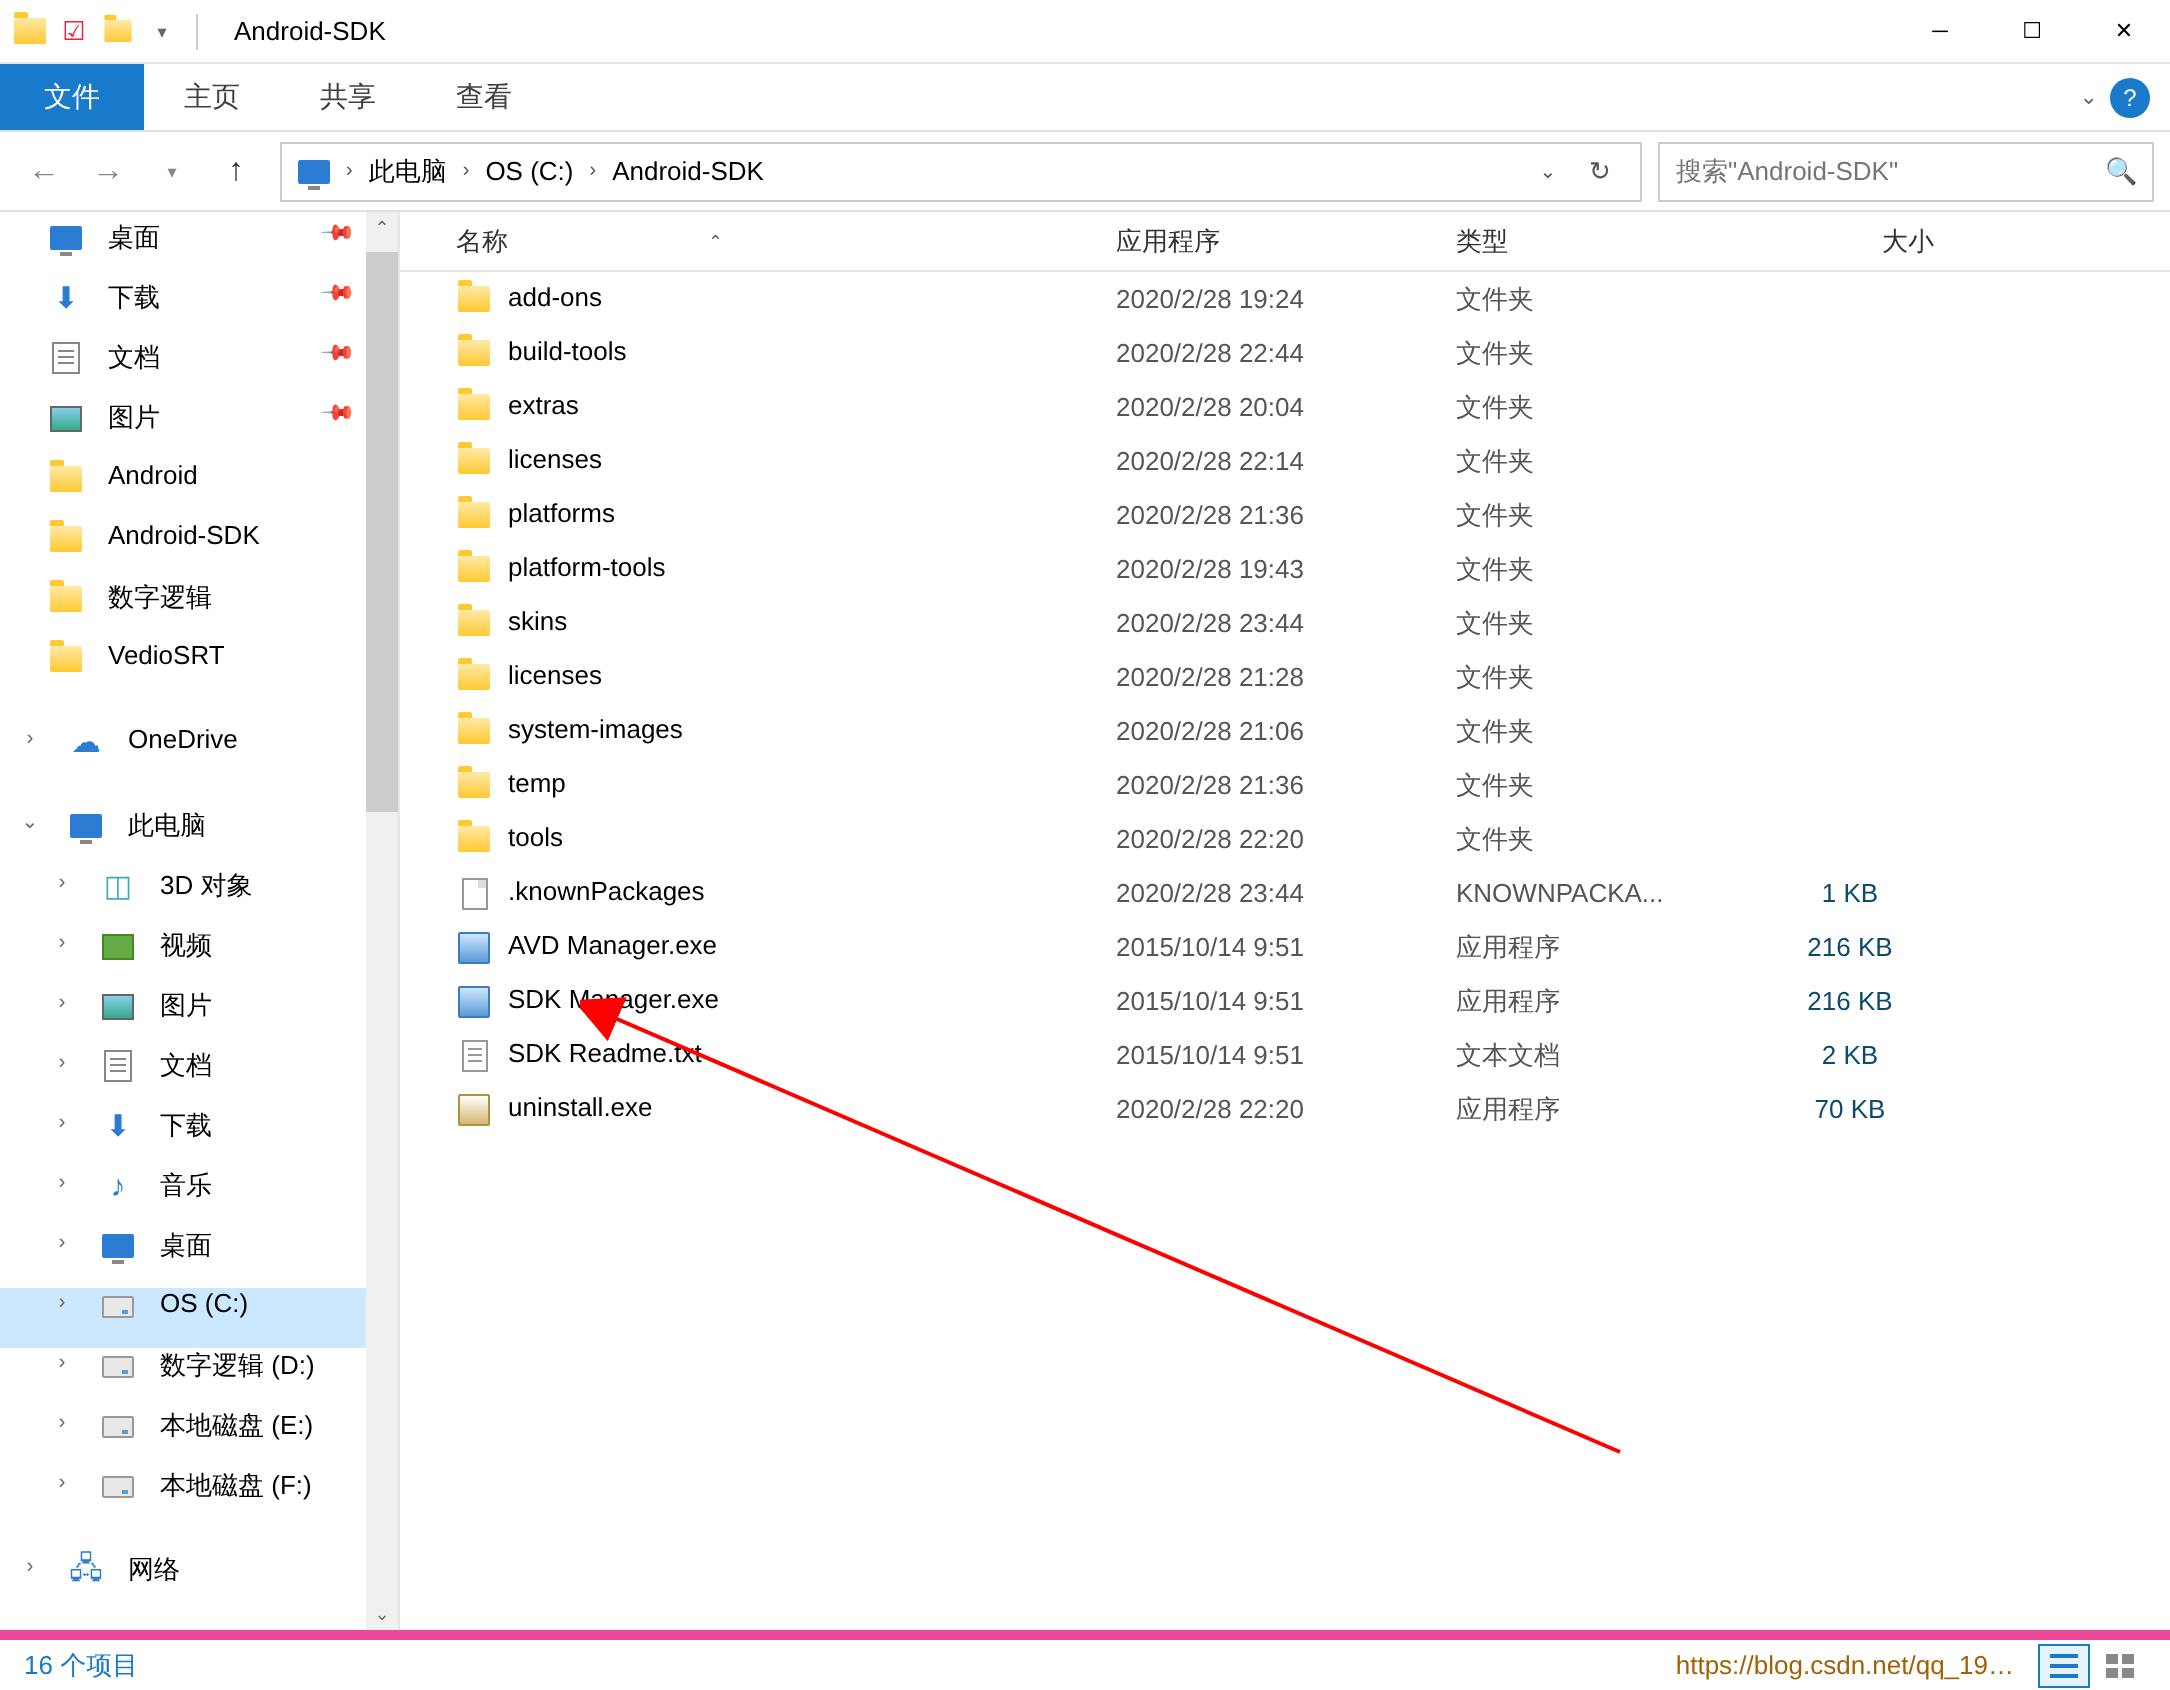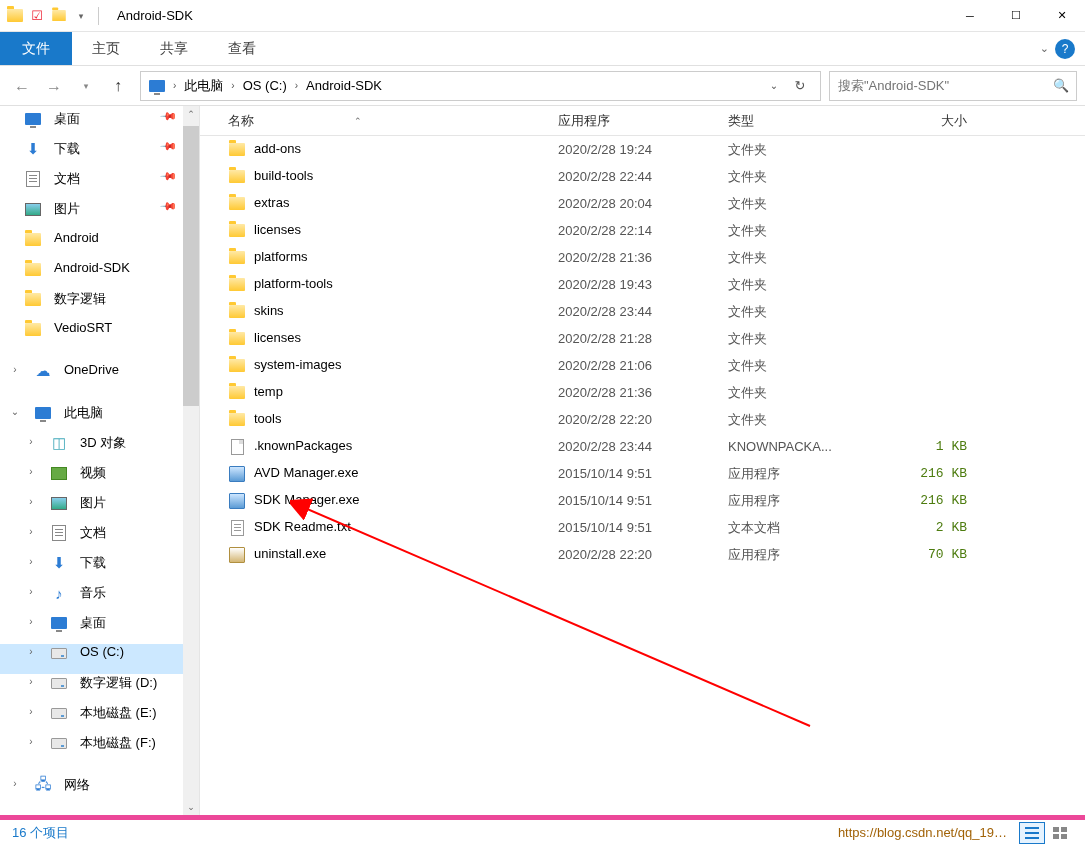--- a/index.html
+++ b/index.html
@@ -60,21 +60,21 @@
 .columns .col-name .sort { margin-left: 100px; font-size: 9px; color: #666; }
 .columns .col-date { width: 170px; }
 .columns .col-type { width: 155px; }
 .columns .col-size { width: 100px; text-align: right; }
 
 .file-list { flex: 1; overflow: auto; }
 .file-row { display: flex; height: 27px; align-items: center; padding-left: 20px; }
 .file-row .cell-name { width: 330px; display: flex; align-items: flex-start; gap: 8px; padding: 0 8px; }
 .file-row .cell-date { width: 170px; padding: 0 8px; color: #555; }
 .file-row .cell-type { width: 155px; padding: 0 8px; color: #555; }
-.file-row .cell-size { width: 100px; padding: 0 8px; text-align: right; color: #4d7c0f; font-family: Liberation Mono, monospace; }
+.file-row .cell-size { width: 100px; padding: 0 8px; text-align: center; color: #0c4a6e; }
 .file-row .ficon { width: 18px; height: 18px; display: flex; align-items: center; justify-content: center; }
 
 
 .status-bar { height: 30px; border-top: 5px solid #ec4899; display: flex; align-items: center; padding: 0 12px; font-size: 13px; color: #1979ca; }
 .status-bar .watermark { margin-left: auto; color: #a16207; font-size: 13px; }
 .status-bar .view-btns { display: flex; gap: 2px; margin-left: 12px; }
 .status-bar .view-btn { width: 26px; height: 22px; border: 1px solid transparent; display: flex; align-items: center; justify-content: center; }
 .status-bar .view-btn.active { border-color: #1979ca; background: #e5f3ff; }
 
 

